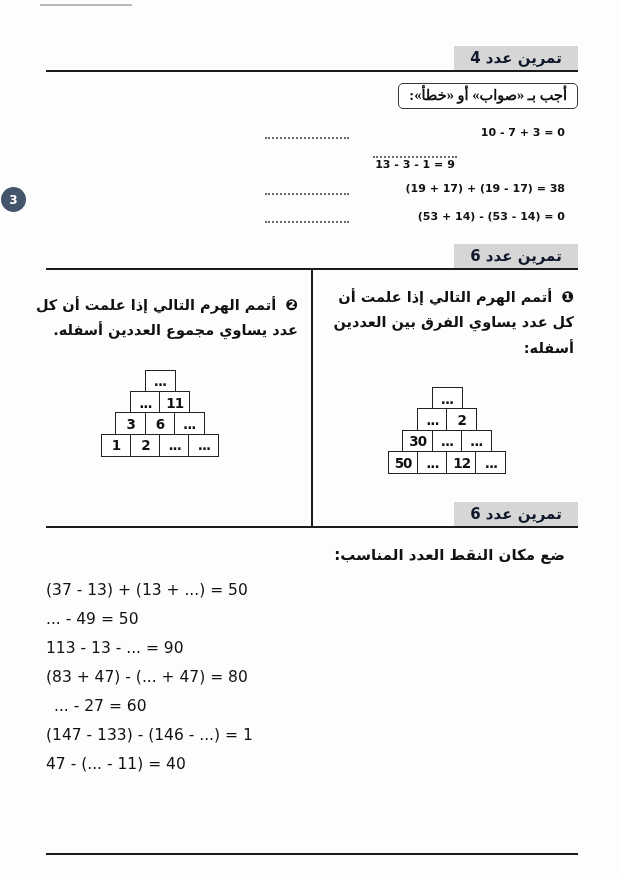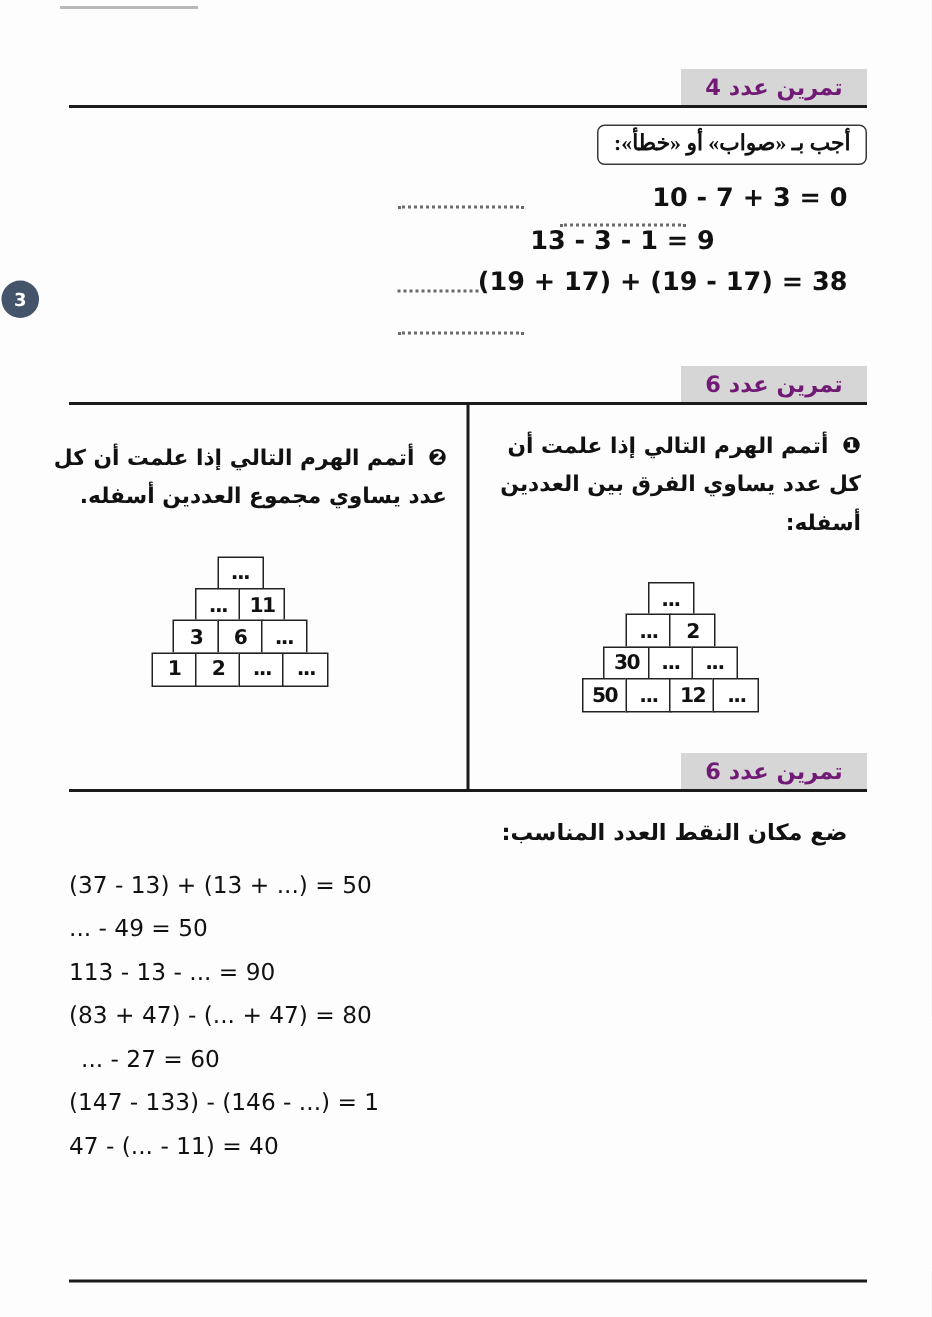--- a/index.html
+++ b/index.html
@@ -10,41 +10,41 @@
     position:relative; width:621px; height:878px;
     background:#fdfdfd; margin:0 auto; overflow:hidden;
     color:#111;
   }
 
   .rule { position:absolute; border-top:2px solid #1b1b1b; height:0; }
   .mark-topleft { position:absolute; left:40px; top:4px; width:92px; border-top:2px solid #b9b9b9; }
 
   .secbar {
     position:absolute; right:43px; width:124px; height:25px;
-    background:#d6d6d6; color:#701a75;
+    background:#d6d6d6; color:#0f172a;
     font-weight:bold; font-size:15px; line-height:25px;
     text-align:center; direction:rtl;
   }
 
   .instr-box {
     position:absolute; right:43px; top:83px;
     border:1.5px solid #3a3a3a; border-radius:5px;
     padding:3px 10px 4px 10px;
     font-weight:bold; font-size:14.5px; direction:rtl;
     background:#fff;
     font-family:Liberation Serif, serif;
   }
 
   .tf-row {
     position:absolute; right:56px; width:300px; height:22px;
     display:flex; justify-content:space-between; align-items:center;
     direction:ltr;
   }
   .blank { width:84px; height:13px; border-bottom:2px dotted #6b6b6b; }
-  .eq { font-weight:bold; font-size:17px; white-space:nowrap; }
+  .eq { font-weight:bold; font-size:11px; white-space:nowrap; }
 
   .page-badge {
     position:absolute; left:1px; top:187px; width:25px; height:25px;
     border-radius:50%; background:#44546a; color:#fff;
     font-size:12px; font-weight:bold;
     display:flex; align-items:center; justify-content:center;
   }
 
   .vdivider { position:absolute; left:311px; top:268px; height:260px; border-left:2px solid #1b1b1b; }
 
@@ -99,20 +99,21 @@
   <div class="tf-row" style="top:149px;flex-direction:column;">
     <span class="blank"></span>
     <span class="eq">13 - 3 - 1 = 9</span>
   </div>
   <div class="tf-row" style="top:177px;">
     <span class="blank"></span>
     <span class="eq">(19 + 17) + (19 - 17) = 38</span>
   </div>
   <div class="tf-row" style="top:205px;">
     <span class="blank"></span>
+    <span class="eq">(53 + 14) - (53 - 14) = 0</span>
   </div>
 
   <div class="page-badge">3</div>
 
   <div class="secbar" style="top:244px;">تمرين عدد 6</div>
   <div class="rule" style="top:268px; left:46px; right:43px;"></div>
   <div class="vdivider"></div>
 
   <div class="task" style="left:320px; top:284px; width:254px;">
     <div class="prompt">

